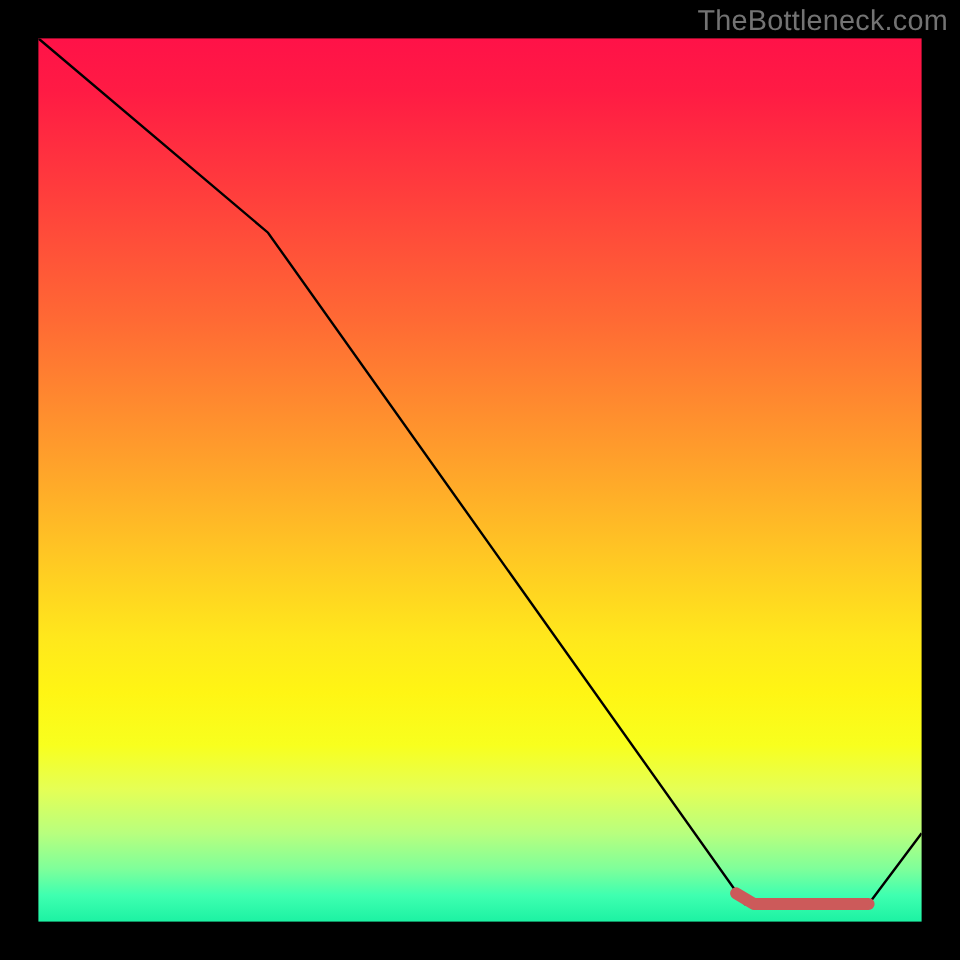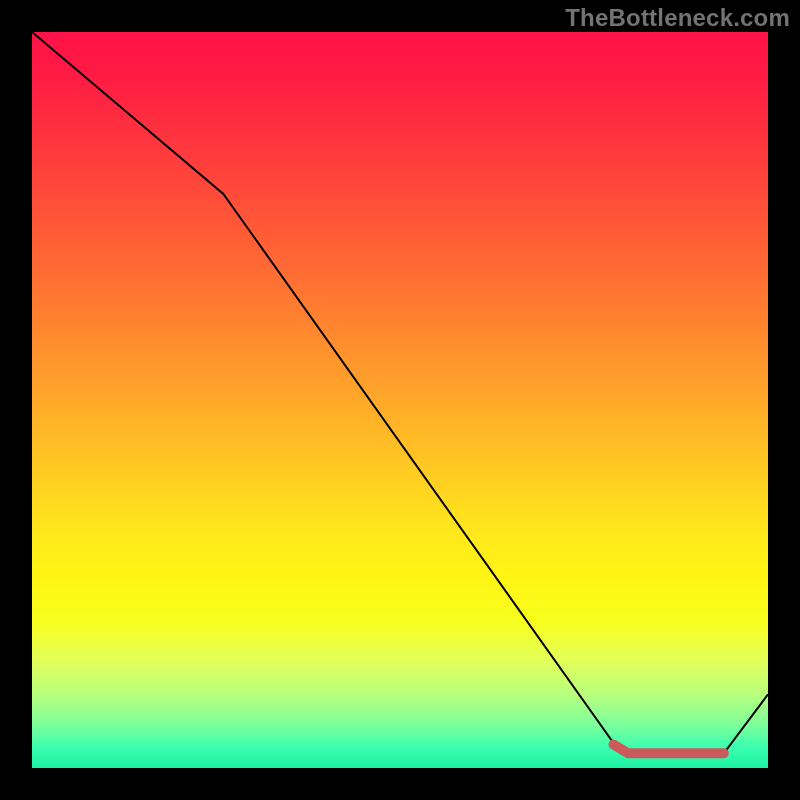--- a/index.html
+++ b/index.html
@@ -18,21 +18,20 @@
   }
   .watermark {
     position: absolute;
     top: 4px;
     right: 10px;
     font-family: Arial, Helvetica, sans-serif;
     font-size: 24px;
     color: #737373;
     letter-spacing: 0.2px;
     z-index: 20;
-    font-weight: bold;
   }
   .plot-outer {
     position: absolute;
     left: 32px;
     top: 32px;
     width: 736px;
     height: 736px;
     background: #000;
   }
   .gradient {

